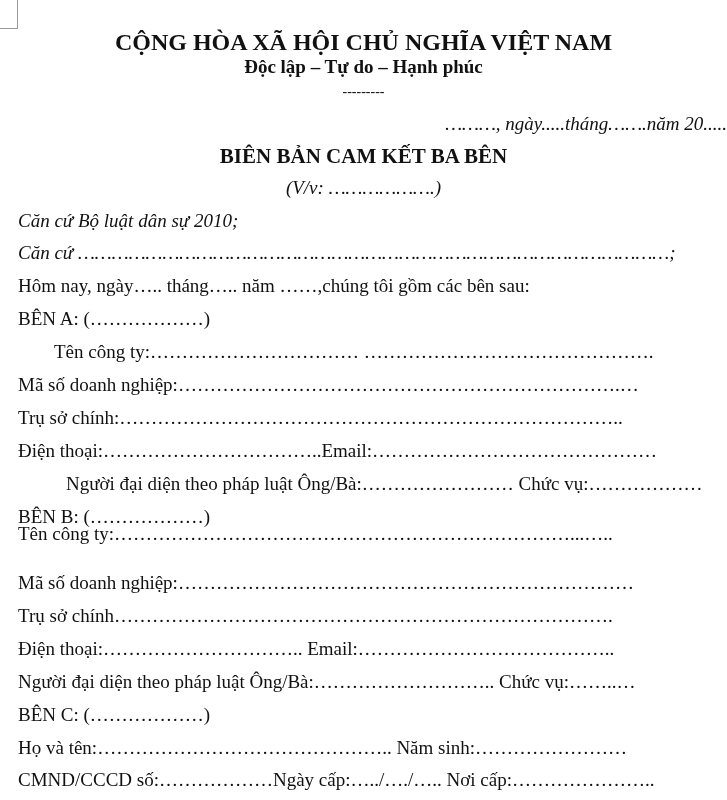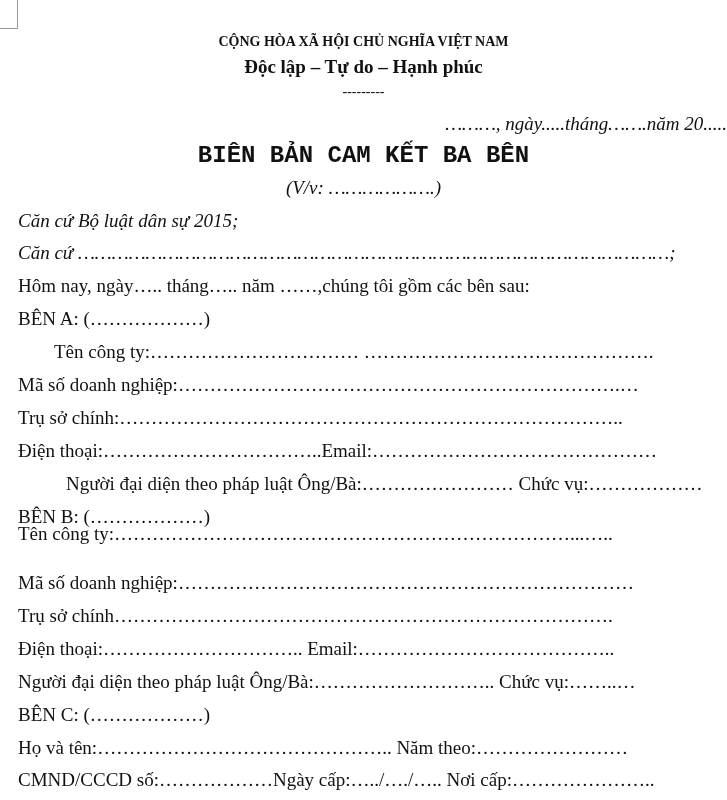--- a/index.html
+++ b/index.html
@@ -2,51 +2,51 @@
 <html><head>
 <meta charset="utf-8">
 <style>
   html,body{margin:0;padding:0;background:#fff;}
   body{width:727px;height:800px;overflow:hidden;position:relative;font-family:"Liberation Serif","DejaVu Serif",serif;color:#111;}
   .corner{position:absolute;left:0;top:0;width:17px;height:28px;border-right:1px solid #999;border-bottom:1px solid #999;}
   .line{position:absolute;left:18px;white-space:nowrap;font-size:19px;line-height:24px;}
   .center{left:0;width:727px;text-align:center;}
   .b{font-weight:normal;}
   .i{font-style:italic;}
-  .title1{font-size:14px;font-weight:bold;text-align:center;}
+  .title1{font-size:24px;font-weight:bold;text-align:center;}
   .title2{font-size:19px;font-weight:bold;}
   .sep{font-size:14px;}
   .date{left:auto;right:0;font-style:italic;font-size:19px;}
-  .doc-title{font-size:24px;font-weight:bold;font-family:Liberation Mono, monospace;}
+  .doc-title{font-size:21px;font-weight:bold;}
 </style>
 </head>
 <body>
 
 <div class="corner"></div>
 
 <div class="line center title1" style="top:30px;">CỘNG HÒA XÃ HỘI CHỦ NGHĨA VIỆT NAM</div>
 <div class="line center title2" style="top:55px;">Độc lập – Tự do – Hạnh phúc</div>
 <div class="line center sep" style="top:80px;">---------</div>
 <div class="line date" style="top:112px;">………, ngày.....tháng…….năm 20.....</div>
 
 <div class="line center doc-title" style="top:144px;">BIÊN BẢN CAM KẾT BA BÊN</div>
 <div class="line center i" style="top:176px;">(V/v: ……………….)</div>
-<div class="line i" style="top:209px;">Căn cứ Bộ luật dân sự 2015;</div>
+<div class="line i" style="top:209px;">Căn cứ Bộ luật dân sự 2010;</div>
 <div class="line i" style="top:241px;">Căn cứ ……………………………………………………………………………………………;</div>
 <div class="line" style="top:274px;">Hôm nay, ngày….. tháng….. năm ……,chúng tôi gồm các bên sau:</div>
 
 <div class="line" style="top:307px;"><span class="b">BÊN A</span><span>: (………………)</span></div>
 <div class="line" style="top:340px;margin-left:36px;">Tên công ty:…………………………… ……………………………………….</div>
 <div class="line" style="top:373px;">Mã số doanh nghiệp:…………………………………………………………….…</div>
 <div class="line" style="top:406px;">Trụ sở chính:……………………………………………………………………..</div>
 <div class="line" style="top:439px;">Điện thoại:……………………………..Email:………………………………………</div>
 <div class="line" style="top:472px;margin-left:48px;">Người đại diện theo pháp luật Ông/Bà:…………………… Chức vụ:………………</div>
 
 <div class="line" style="top:505px;"><span class="b">BÊN B:</span><span> (………………)</span></div>
 <div class="line" style="top:522px;text-align:center;">Tên công ty:………………………………………………………………...…..</div>
 <div class="line" style="top:571px;">Mã số doanh nghiệp:………………………………………………………………</div>
 <div class="line" style="top:604px;">Trụ sở chính…………………………………………………………………….</div>
 <div class="line" style="top:637px;">Điện thoại:………………………….. Email:…………………………………..</div>
 <div class="line" style="top:670px;">Người đại diện theo pháp luật Ông/Bà:……………………….. Chức vụ:……..…</div>
 
 <div class="line b" style="top:703px;">BÊN C: (………………)</div>
-<div class="line" style="top:736px;">Họ và tên:……………………………………….. Năm theo:……………………</div>
+<div class="line" style="top:736px;">Họ và tên:……………………………………….. Năm sinh:……………………</div>
 <div class="line" style="top:768px;font-family:Liberation Serif, serif;">CMND/CCCD số:………………Ngày cấp:…../…./….. Nơi cấp:…………………..</div>
 
 </body></html>

